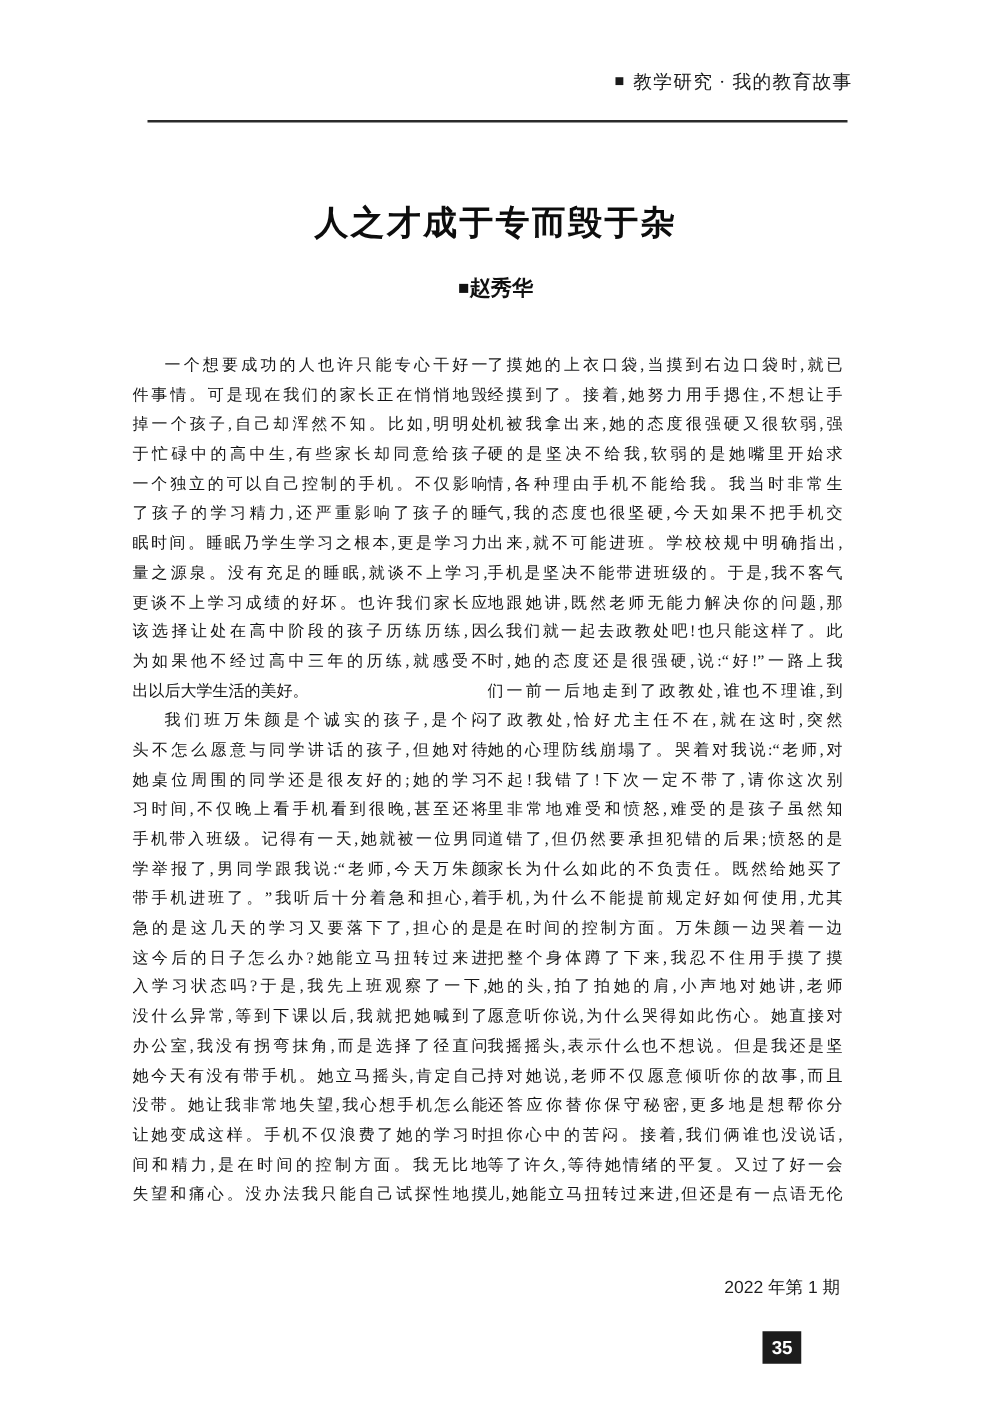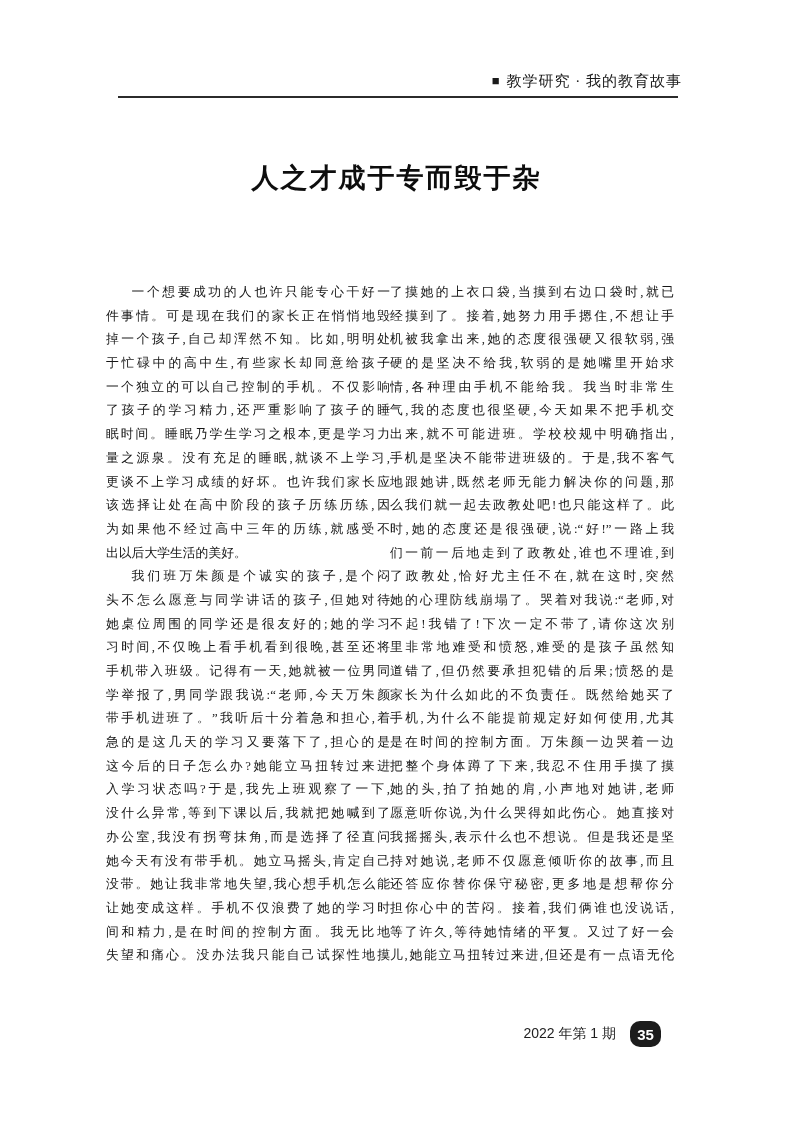--- a/index.html
+++ b/index.html
@@ -9,21 +9,21 @@
     height: 1122px;
     background: #ffffff;
     overflow: hidden;
     font-family: "Liberation Serif", "DejaVu Serif", serif;
     color: #161616;
   }
 
   
   .running-head {
     position: absolute;
-    top: 72px; left: 118px; right: 111px;
+    top: 56px; left: 118px; right: 111px;
     text-align: right;
     font-size: 15px;
     letter-spacing: 1px;
     color: #1a1a1a;
     white-space: nowrap;
   }
   .running-head .sq { font-size: 13px; position: relative; top: -1px; margin-right: 6px; }
   .head-rule {
     position: absolute;
     top: 96px; left: 118px; width: 560px; height: 2px;
@@ -69,56 +69,59 @@
     text-align-last: justify;
     overflow: hidden;
     color: #161616;
   }
   .line.indent { text-indent: 2em; }
   .line.end { text-align-last: left; }
 
   
   .footer {
     position: absolute;
-    top: 1021px; right: 132px;
+    top: 1021px; right: 121px;
     display: flex;
     align-items: center;
-    gap: 14px;
+    gap: 26px;
+    flex-direction: column;
   }
   .issue {
     font-family: "Liberation Sans", "DejaVu Sans", sans-serif;
     font-size: 14px;
     color: #1e1e1e;
     white-space: nowrap;
   }
   .page-badge {
     width: 31px; height: 26px;
     background: #1c1c1c;
     color: #ffffff;
     display: flex;
     align-items: center;
     justify-content: center;
     font-family: "Liberation Sans", "DejaVu Sans", sans-serif;
     font-weight: 700;
     font-size: 15px;
-    border-radius: 10px;
   }
 </style>
 </head>
 <body>
 
 <div class="page">
 
   <div class="running-head">
     <span class="sq">■</span><span>教学研究 · 我的教育故事</span>
   </div>
   <div class="head-rule"></div>
 
   <div class="article-title">人之才成于专而毁于杂</div>
 
+  <div class="author-line">
+    <span class="sq">■</span><span>赵秀华</span>
+  </div>
 
   <div class="columns">
     <div class="col">
         <div class="line indent">一个想要成功的人也许只能专心干好一</div>
         <div class="line">件事情。可是现在我们的家长正在悄悄地毁</div>
         <div class="line">掉一个孩子,自己却浑然不知。比如,明明处</div>
         <div class="line">于忙碌中的高中生,有些家长却同意给孩子</div>
         <div class="line">一个独立的可以自己控制的手机。不仅影响</div>
         <div class="line">了孩子的学习精力,还严重影响了孩子的睡</div>
         <div class="line">眠时间。睡眠乃学生学习之根本,更是学习力</div>

